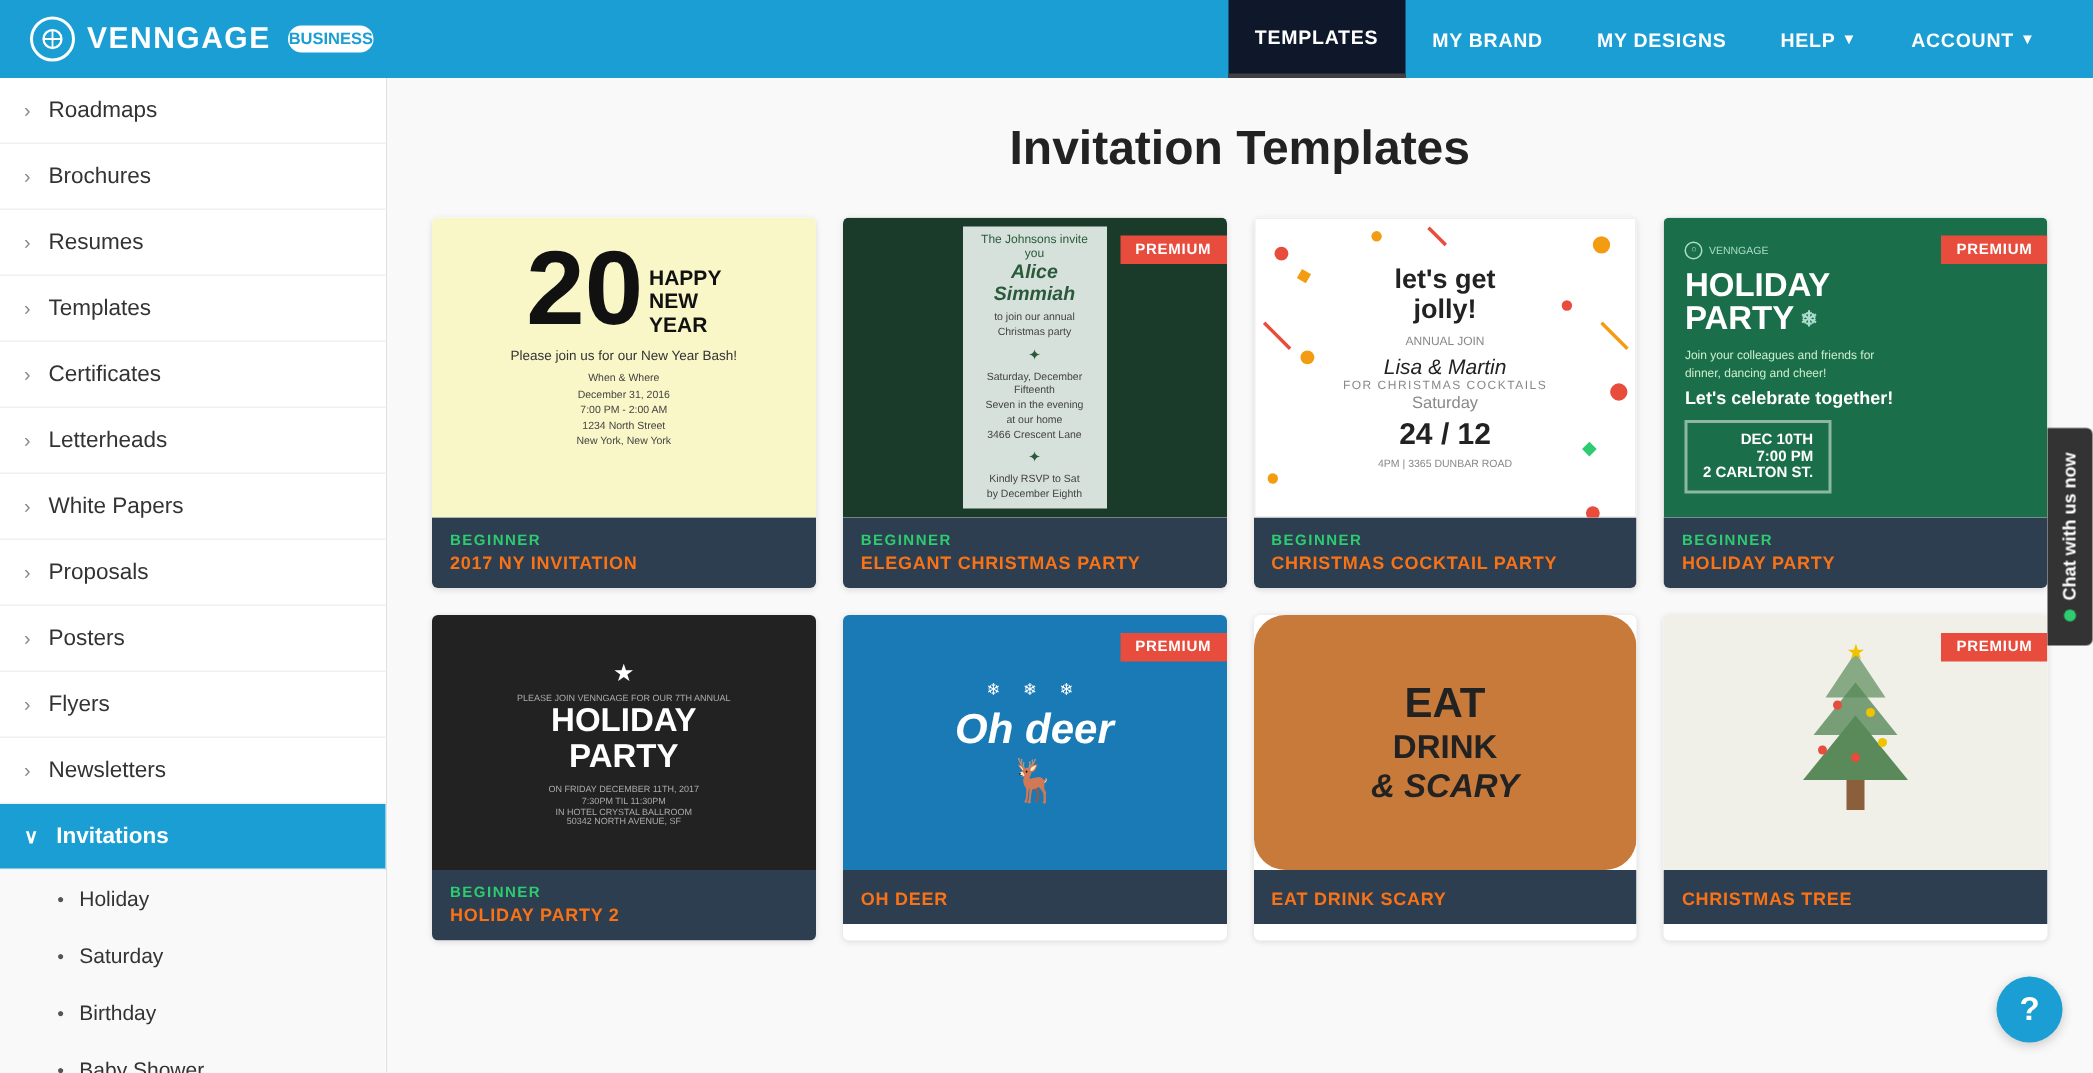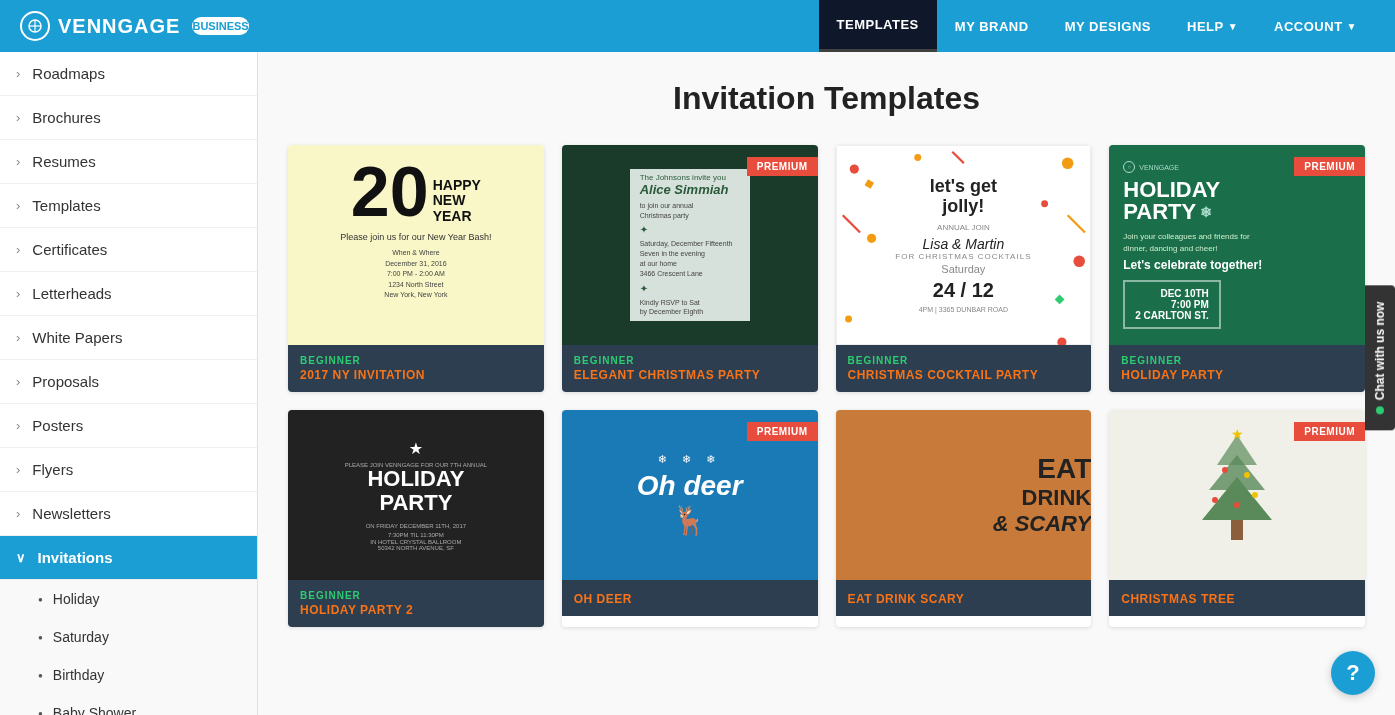--- a/index.html
+++ b/index.html
@@ -234,23 +234,23 @@
       background: #1a3a2a;
       width: 100%;
       height: 200px;
       display: flex;
       align-items: center;
       justify-content: center;
       position: relative;
     }
     .card2-inner {
       background: rgba(230,240,235,0.92);
-      width: 120px;
+      width: 96px;
       padding: 4px 10px;
-      text-align: left;
+      text-align: center;
     }
     .card2-title { font-size: 8px; color: #2a5a3a; }
     .card2-name { font-size: 13px; font-weight: 700; color: #2a5a3a; font-style: italic; }
     .card2-invite { font-size: 7px; color: #444; margin-top: 4px; line-height: 1.4; }
     .card2-dot { color: #2a5a3a; font-size: 10px; margin: 4px 0; }
     .card2-date { font-size: 7px; color: #444; line-height: 1.4; }
 
     
     .card3-bg {
       background: white;
@@ -334,22 +334,23 @@
       justify-content: center;
     }
     .card6-text { font-size: 28px; font-weight: 900; color: white; font-style: italic; text-align: center; line-height: 1; }
 
     .card7-bg {
       background: #c87a3a;
       width: 100%;
       height: 170px;
       display: flex;
       flex-direction: column;
-      align-items: flex-end;
-      justify-content: center;
+      align-items: center;
+      justify-content: center;
+      border-radius: 21px;
     }
     .card7-eat { font-size: 28px; font-weight: 900; color: #222; }
     .card7-drink { font-size: 22px; font-weight: 900; color: #222; }
     .card7-scary { font-size: 22px; font-weight: 900; color: #222; font-style: italic; }
 
     .card8-bg {
       background: #f0f0e8;
       width: 100%;
       height: 170px;
       display: flex;

